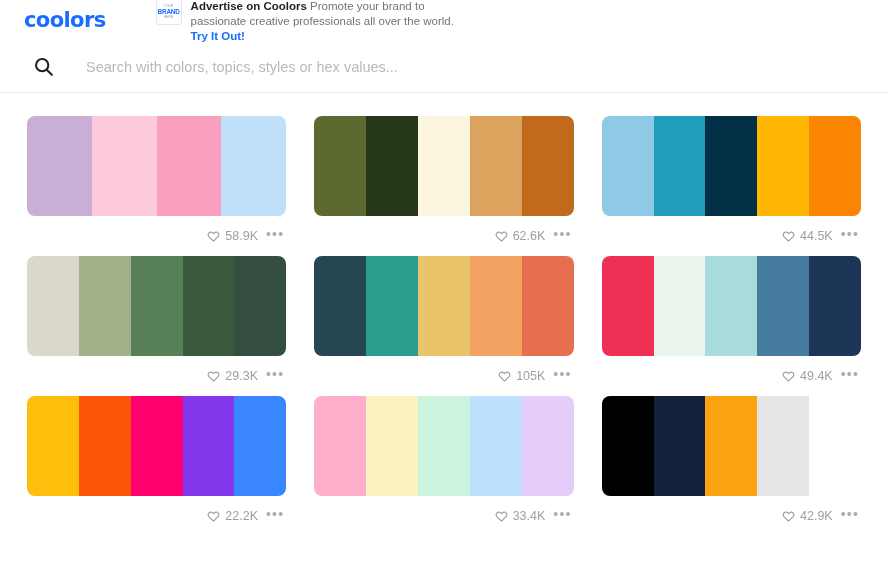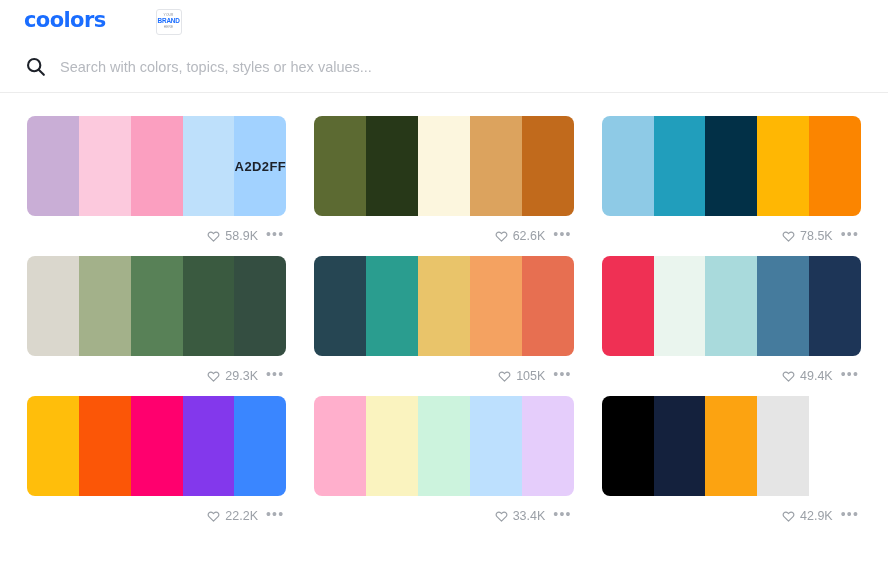--- a/index.html
+++ b/index.html
@@ -90,23 +90,24 @@
     color: #1a6dff;
     font-weight: 700;
     cursor: pointer;
   }
 
   
   .searchbar {
     height: 52px;
     display: flex;
     align-items: center;
-    padding-left: 24px;
+    padding-left: 32px;
     border-bottom: 1px solid #ececec;
     background: #fff;
+    gap: 18px;
   }
   .search-icon {
     width: 22px;
     height: 22px;
     flex: none;
     margin-right: 14px;
     color: #1d2129;
     display: flex;
     align-items: center;
     justify-content: center;
@@ -199,20 +200,25 @@
 <body>
 
 <div class="topbar">
   <div class="logo">coolors</div>
 
   <div class="ad-block">
     <div class="ad-thumb">
       <span class="l1">YOUR</span>
       <span class="l2">BRAND</span>
       <span class="l3">HERE</span>
+    </div>
+    <div class="ad-text">
+      <span class="ad-title">Advertise on Coolors</span>
+      <span>Promote your brand to passionate creative professionals all over the world.</span>
+      <span class="ad-cta">Try It Out!</span>
     </div>
   </div>
 </div>
 
 <div class="searchbar">
   <span class="search-icon">
     <svg width="21" height="21" viewBox="0 0 24 24" fill="none" stroke="currentColor" stroke-width="2.4" stroke-linecap="round">
       <circle cx="10.5" cy="10.5" r="7"></circle>
       <line x1="16" y1="16" x2="21.5" y2="21.5"></line>
     </svg>
@@ -220,23 +226,20 @@
   <input class="search-input" type="text" placeholder="Search with colors, topics, styles or hex values..." style="">
 </div>
 
 <div class="grid">
     <div class="palette-card">
       <div class="swatches">
         <div class="swatch" style="background: rgb(201, 174, 214);"></div>
         <div class="swatch" style="background: rgb(252, 201, 221);"></div>
         <div class="swatch" style="background: rgb(251, 159, 192);"></div>
         <div class="swatch" style="background: rgb(190, 224, 251);"></div>
-        <div class="swatch" style="background: rgb(162, 210, 255);">
-          <span class="hexlabel">A2D2FF</span>
-        </div>
       </div>
       <div class="card-footer">
         <div class="likes">
           <svg class="heart-icon" viewBox="0 0 24 24" fill="none" stroke="currentColor" stroke-width="2.2" stroke-linejoin="round">
             <path d="M12 20.5 3.6 12.3a4.9 4.9 0 0 1 0-7 4.9 4.9 0 0 1 7 0l1.4 1.4 1.4-1.4a4.9 4.9 0 0 1 7 0 4.9 4.9 0 0 1 0 7z"></path>
           </svg>
           <span>58.9K</span>
         </div>
         <span class="more-icon">•••</span>
       </div>
@@ -265,21 +268,21 @@
         <div class="swatch" style="background: rgb(33, 158, 188);"></div>
         <div class="swatch" style="background: rgb(2, 48, 71);"></div>
         <div class="swatch" style="background: rgb(255, 183, 3);"></div>
         <div class="swatch" style="background: rgb(251, 133, 0);"></div>
       </div>
       <div class="card-footer">
         <div class="likes">
           <svg class="heart-icon" viewBox="0 0 24 24" fill="none" stroke="currentColor" stroke-width="2.2" stroke-linejoin="round">
             <path d="M12 20.5 3.6 12.3a4.9 4.9 0 0 1 0-7 4.9 4.9 0 0 1 7 0l1.4 1.4 1.4-1.4a4.9 4.9 0 0 1 7 0 4.9 4.9 0 0 1 0 7z"></path>
           </svg>
-          <span>78.5K</span>
+          <span>44.5K</span>
         </div>
         <span class="more-icon">•••</span>
       </div>
     </div>
     <div class="palette-card">
       <div class="swatches">
         <div class="swatch" style="background: rgb(218, 215, 205);"></div>
         <div class="swatch" style="background: rgb(163, 177, 138);"></div>
         <div class="swatch" style="background: rgb(88, 129, 87);"></div>
         <div class="swatch" style="background: rgb(58, 90, 64);"></div>

